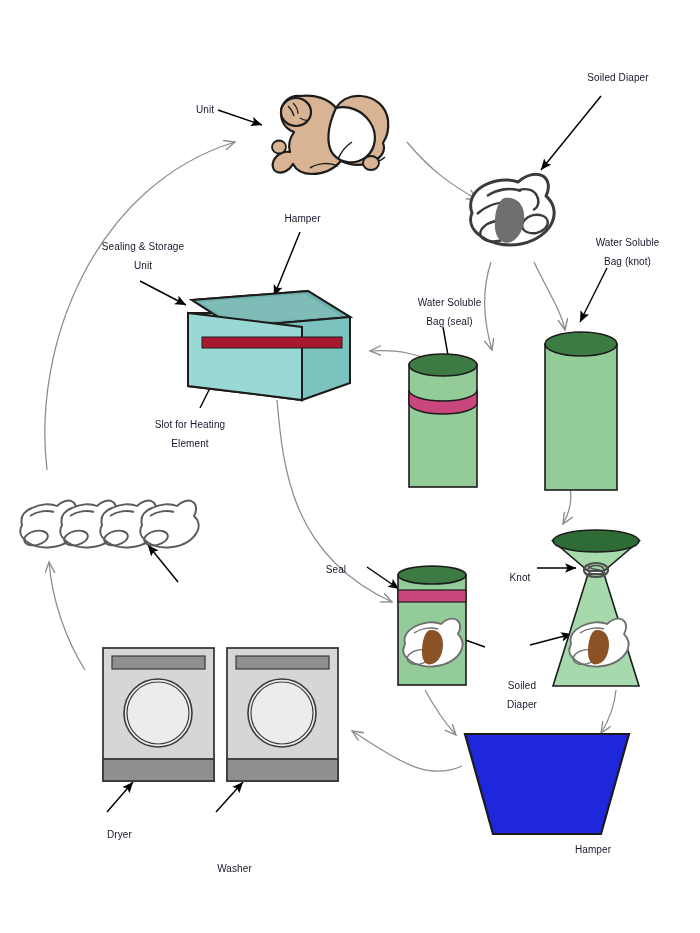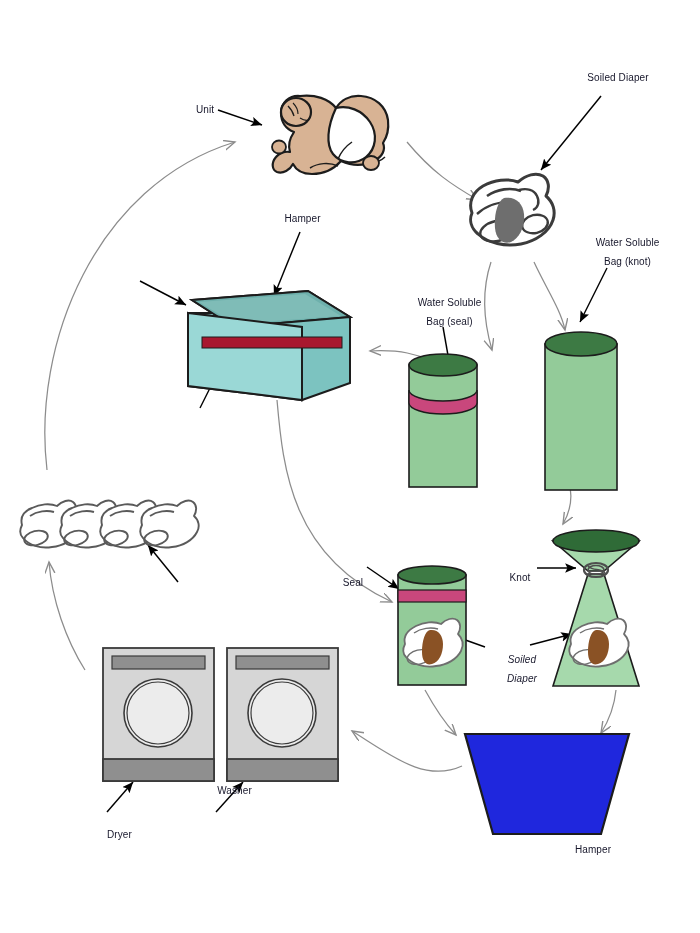--- a/index.html
+++ b/index.html
@@ -206,25 +206,29 @@
                C160,549 149,545 143,538 C139,534 140,529 142,525 Z"></path>
       <path d="M150,516 C157,511 167,510 174,512" fill="none"></path>
       <ellipse cx="156" cy="538" rx="12" ry="7" transform="rotate(-13 156 538)" fill="none"></ellipse>
     </g>
   </g>
 </svg>
 
 <div class="lbl" style="left:165px;top:100px;width:80px;">Unit</div>
 <div class="lbl" style="left:553px;top:68px;width:130px;">Soiled Diaper</div>
 <div class="lbl" style="left:255px;top:209px;width:95px;">Hamper</div>
+<div class="lbl" style="left:63px;top:237px;width:160px;">Sealing &amp; Storage
+Unit</div>
+<div class="lbl" style="left:110px;top:415px;width:160px;">Slot for Heating
+Element</div>
 <div class="lbl" style="left:560px;top:233px;width:135px;">Water Soluble
 Bag (knot)</div>
 <div class="lbl" style="left:387px;top:293px;width:125px;">Water Soluble
 Bag (seal)</div>
-<div class="lbl" style="left:323px;top:560px;width:60px;margin-top:13px;">Seal</div>
+<div class="lbl" style="left:306px;top:560px;width:60px;">Seal</div>
 <div class="lbl" style="left:490px;top:568px;width:60px;">Knot</div>
-<div class="lbl" style="left:472px;top:650px;width:100px;font-style:italic;">Soiled
+<div class="lbl" style="left:472px;top:676px;width:100px;">Soiled
 Diaper</div>
 <div class="lbl" style="left:82px;top:825px;width:75px;">Dryer</div>
-<div class="lbl" style="left:192px;top:781px;width:85px;">Washer</div>
+<div class="lbl" style="left:192px;top:859px;width:85px;">Washer</div>
 <div class="lbl" style="left:548px;top:840px;width:90px;text-align:center;">Hamper</div>
 
 </div>
 
 </body></html>

